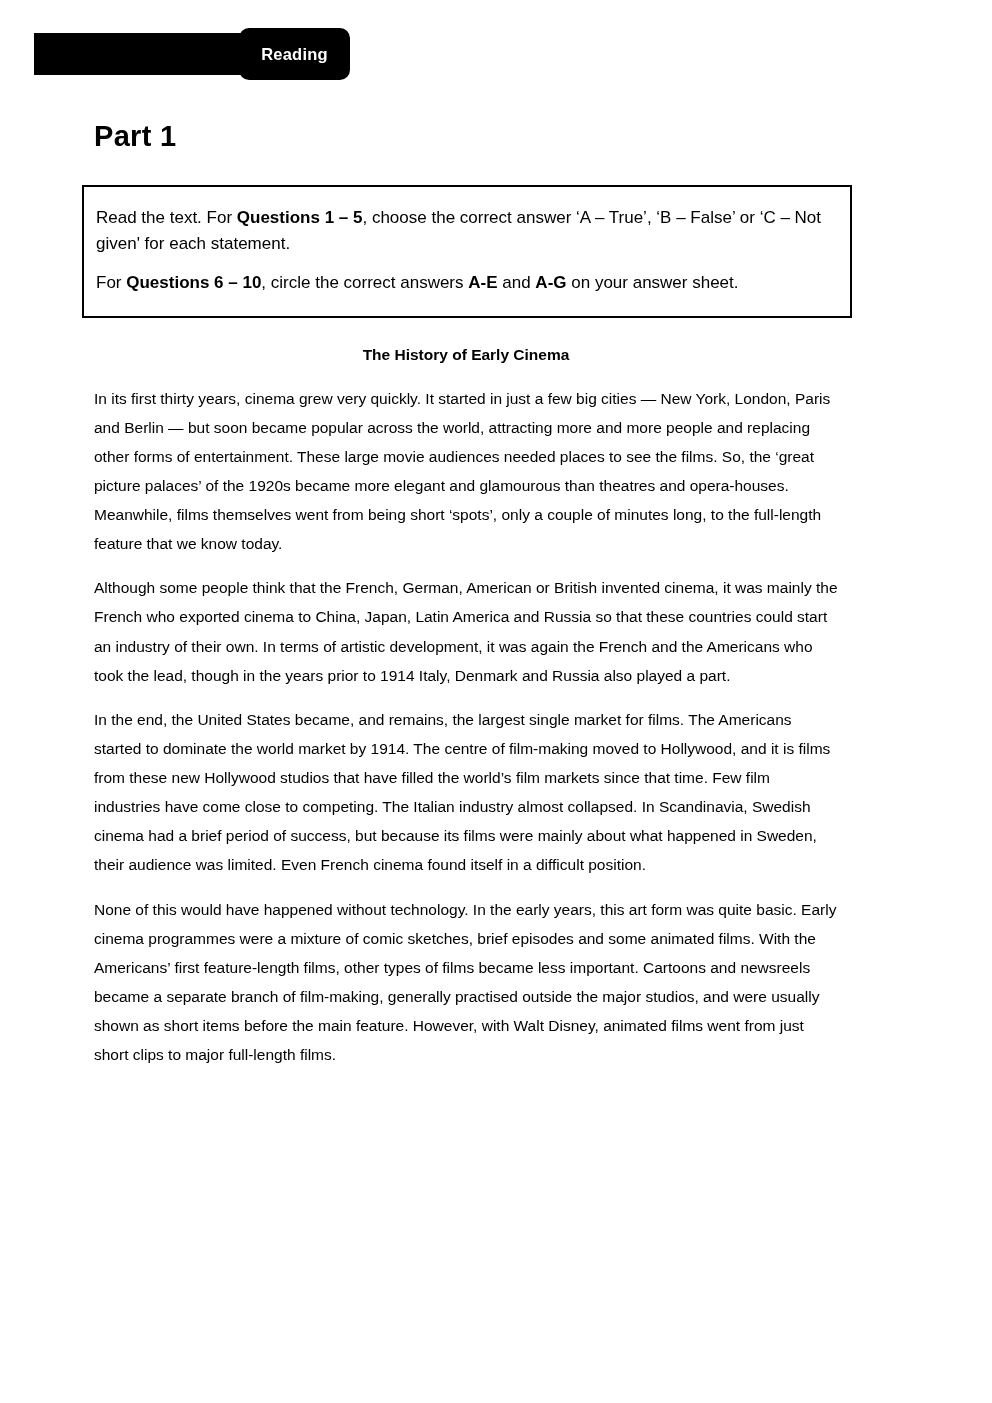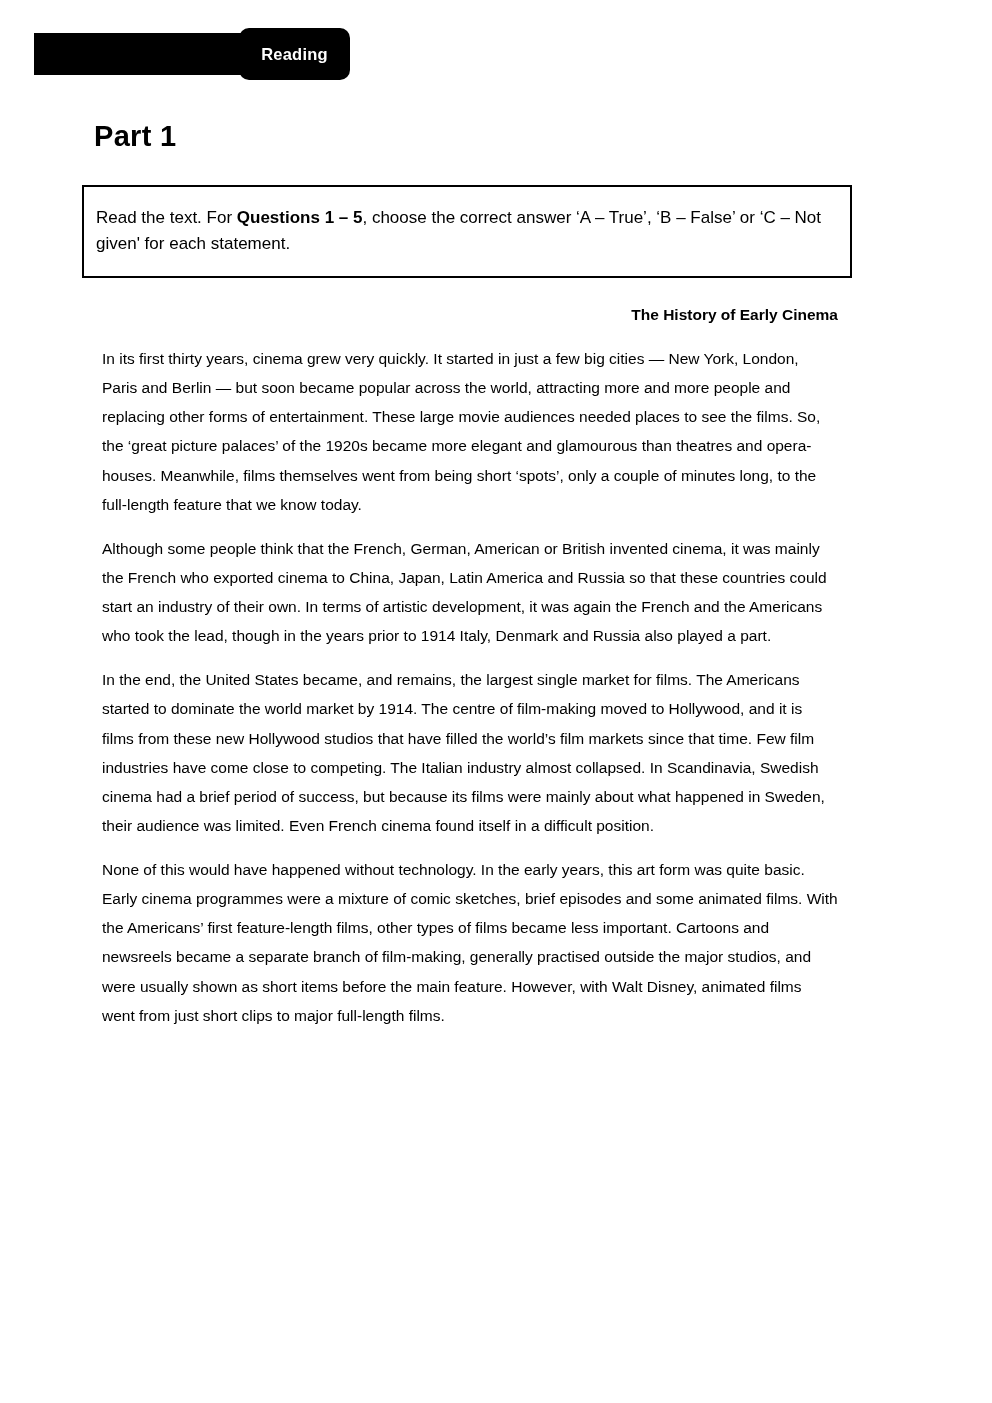--- a/index.html
+++ b/index.html
@@ -63,29 +63,29 @@
     margin: 0 -14px 28px -12px;
     padding: 4px 14px 12px 12px;
   }
   .instructions-box p {
     font-size: 17px;
     line-height: 1.5;
     margin: 14px 0;
   }
   .instructions-box p:last-child { margin-bottom: 8px; }
   .article-title {
-    text-align: right;
+    text-align: center;
     font-size: 15.5px;
     font-weight: bold;
     margin: 28px 0 20px 0;
   }
   .body-para {
     font-size: 15.5px;
     line-height: 1.88;
-    margin: 0 0 15px 8px;
+    margin: 0 0 15px 0;
     text-align: left;
   }
   strong { font-weight: bold; }
 </style>
 </head>
 <body>
 
 <div class="page">
 
   <div class="top-strip">
@@ -94,20 +94,21 @@
       <span>Reading</span>
     </div>
   </div>
 
   <div class="content">
 
     <h1 class="part-title">Part 1</h1>
 
     <div class="instructions-box">
       <p><span>Read the text. For </span><strong>Questions 1 – 5</strong><span>, choose the correct answer ‘A – True’, ‘B – False’ or ‘C – Not given' for each statement.</span></p>
+      <p><span>For </span><strong>Questions 6 – 10</strong><span>, circle the correct answers </span><strong>A-E</strong><span> and </span><strong>A-G</strong><span> on your answer sheet.</span></p>
     </div>
 
     <h2 class="article-title">The History of Early Cinema</h2>
 
     <p class="body-para">In its first thirty years, cinema grew very quickly. It started in just a few big cities — New York, London, Paris and Berlin — but soon became popular across the world, attracting more and more people and replacing other forms of entertainment. These large movie audiences needed places to see the films. So, the ‘great picture palaces’ of the 1920s became more elegant and glamourous than theatres and opera-houses. Meanwhile, films themselves went from being short ‘spots’, only a couple of minutes long, to the full-length feature that we know today.</p>
     <p class="body-para">Although some people think that the French, German, American or British invented cinema, it was mainly the French who exported cinema to China, Japan, Latin America and Russia so that these countries could start an industry of their own. In terms of artistic development, it was again the French and the Americans who took the lead, though in the years prior to 1914 Italy, Denmark and Russia also played a part.</p>
     <p class="body-para">In the end, the United States became, and remains, the largest single market for films. The Americans started to dominate the world market by 1914. The centre of film-making moved to Hollywood, and it is films from these new Hollywood studios that have filled the world’s film markets since that time. Few film industries have come close to competing. The Italian industry almost collapsed. In Scandinavia, Swedish cinema had a brief period of success, but because its films were mainly about what happened in Sweden, their audience was limited. Even French cinema found itself in a difficult position.</p>
     <p class="body-para">None of this would have happened without technology. In the early years, this art form was quite basic. Early cinema programmes were a mixture of comic sketches, brief episodes and some animated films. With the Americans’ first feature-length films, other types of films became less important. Cartoons and newsreels became a separate branch of film-making, generally practised outside the major studios, and were usually shown as short items before the main feature. However, with Walt Disney, animated films went from just short clips to major full-length films.</p>
 
   </div>

